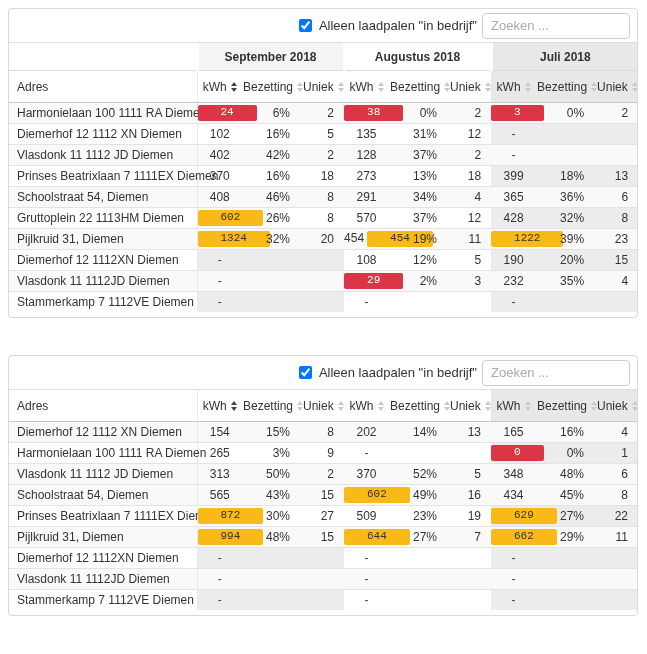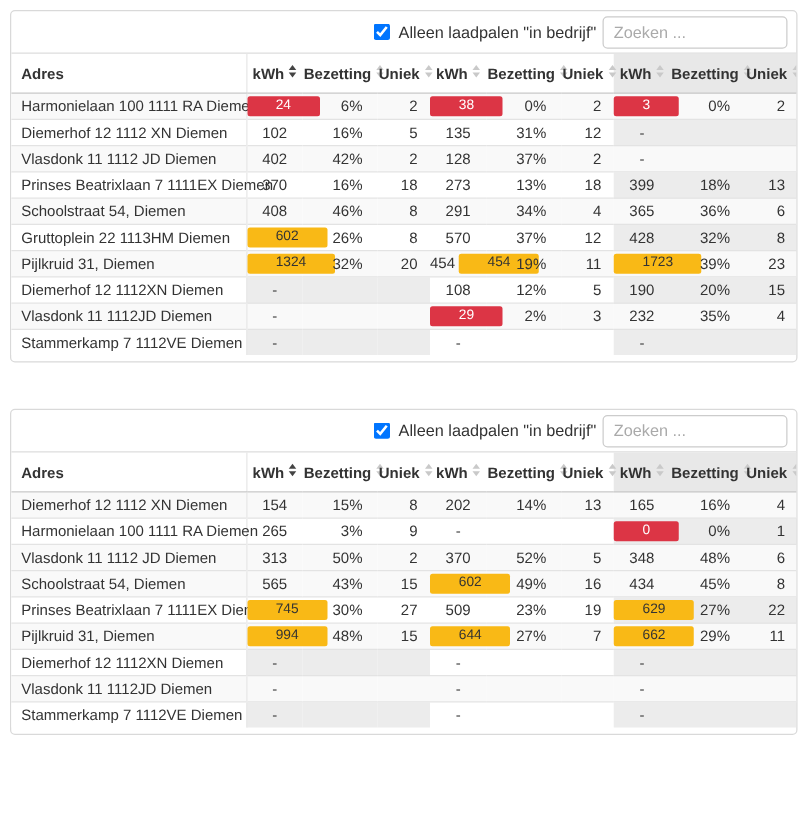--- a/index.html
+++ b/index.html
@@ -36,26 +36,26 @@
   }
   .month-row th{
     height:25px;font-size:12px;font-weight:bold;text-align:center;
     border-bottom:1px solid #ddd;color:#333;
   }
   .month-row th.m0{background:var(--month_light,#f4f4f4);border-left:3px solid #fff;border-right:3px solid #fff;}
   .month-row th.m1{background:#fff;border-right:3px solid #fff;}
   .month-row th.m2{background:var(--header_shade,#e8e8e8);}
 
   .col-row th{
-    height:29px;font-weight:bold;font-size:12px;text-align:center;
+    height:29px;font-weight:normal;font-size:12px;text-align:center;
     border-bottom:1px solid #c8c8c8;color:#333;
   }
   .col-row th.adres-h{text-align:left;padding-left:8px;border-right:1px solid #e8e8e8;}
   .col-row th.g2{background:var(--header_shade,#e8e8e8);}
-  .hdr{display:inline-flex;gap:4px;vertical-align:middle;}
+  .hdr{display:inline-flex;align-items:center;gap:4px;vertical-align:middle;}
 
   .sort{display:inline-flex;flex-direction:column;align-items:center;}
   .sort i{display:block;width:0;height:0;border-left:3.5px solid transparent;border-right:3.5px solid transparent;}
   .sort .up{border-bottom:4px solid #c9c9c9;margin-bottom:2px;}
   .sort .dn{border-top:4px solid #c9c9c9;}
   .sort.active .up{border-bottom-color:#444;}
   .sort.active .dn{border-top-color:#444;}
 
   tbody td{
     height:20px;border-top:1px solid #e3e3e3;padding:0;
@@ -65,21 +65,21 @@
   td.kwh{text-align:center;}
   td.bez{text-align:right;padding-right:12px;}
   td.uniek{text-align:right;padding-right:10px;}
   tr.odd td{background:var(--stripe,#f9f9f9);}
   td.g2{background:var(--shade,#ececec);}
   td.nodata{background:var(--shade,#ececec);}
   td.dash{color:#444;}
 
   .badge{
     display:inline-block;padding:1px 23px 2px;border-radius:2px;
-    font-size:11px;line-height:13px;vertical-align:middle;
+    font-size:11px;line-height:13px;vertical-align:middle;font-family:Liberation Mono, monospace;
   }
   .badge.danger{background:var(--danger,#dc3545);color:#fff;}
   .badge.warning{background:var(--warning,#f9b916);color:#333;}
   .kwh-prefix{margin-right:3px;}
 </style>
 </head>
 <body>
 
 <div class="panel panel1">
   <div class="toolbar">
@@ -94,20 +94,26 @@
         <col style="width:60px">
         <col style="width:42px">
       <col style="width:45px">
         <col style="width:60px">
         <col style="width:42px">
       <col style="width:45px">
         <col style="width:60px">
         <col style="width:42px">
     </colgroup>
     <thead>
+      <tr class="month-row">
+        <th></th>
+        <th colspan="3" class="m0">September 2018</th>
+        <th colspan="3" class="m1">Augustus 2018</th>
+        <th colspan="3" class="m2">Juli 2018</th>
+      </tr>
       <tr class="col-row">
         <th class="adres-h">
           <span>Adres</span>
         </th>
         <th class="g0">
           <span class="hdr">
               <span>kWh</span>
               <span class="sort active">
                 <i class="up"></i>
                 <i class="dn"></i>
@@ -262,21 +268,21 @@
           <td class="uniek g2">8</td>
         </tr>
         <tr class="odd">
           <td class="adres">Pijlkruid 31, Diemen</td>
           <td class="kwh g0"><span class="badge warning">1324</span></td>
           <td class="bez g0">32%</td>
           <td class="uniek g0">20</td>
           <td class="kwh g1"><span class="kwh-prefix">454</span><span class="badge warning">454</span></td>
           <td class="bez g1">19%</td>
           <td class="uniek g1">11</td>
-          <td class="kwh g2"><span class="badge warning">1723</span></td>
+          <td class="kwh g2"><span class="badge warning">1222</span></td>
           <td class="bez g2">39%</td>
           <td class="uniek g2">23</td>
         </tr>
         <tr class="even">
           <td class="adres">Diemerhof 12 1112XN Diemen</td>
           <td class="kwh g0 nodata dash">-</td>
           <td class="bez g0 nodata"></td>
           <td class="uniek g0 nodata"></td>
           <td class="kwh g1">108</td>
           <td class="bez g1">12%</td>
@@ -464,21 +470,21 @@
           <td class="uniek g0">15</td>
           <td class="kwh g1"><span class="badge warning">602</span></td>
           <td class="bez g1">49%</td>
           <td class="uniek g1">16</td>
           <td class="kwh g2">434</td>
           <td class="bez g2">45%</td>
           <td class="uniek g2">8</td>
         </tr>
         <tr class="even">
           <td class="adres">Prinses Beatrixlaan 7 1111EX Diemen</td>
-          <td class="kwh g0"><span class="badge warning">745</span></td>
+          <td class="kwh g0"><span class="badge warning">872</span></td>
           <td class="bez g0">30%</td>
           <td class="uniek g0">27</td>
           <td class="kwh g1">509</td>
           <td class="bez g1">23%</td>
           <td class="uniek g1">19</td>
           <td class="kwh g2"><span class="badge warning">629</span></td>
           <td class="bez g2">27%</td>
           <td class="uniek g2">22</td>
         </tr>
         <tr class="odd">

